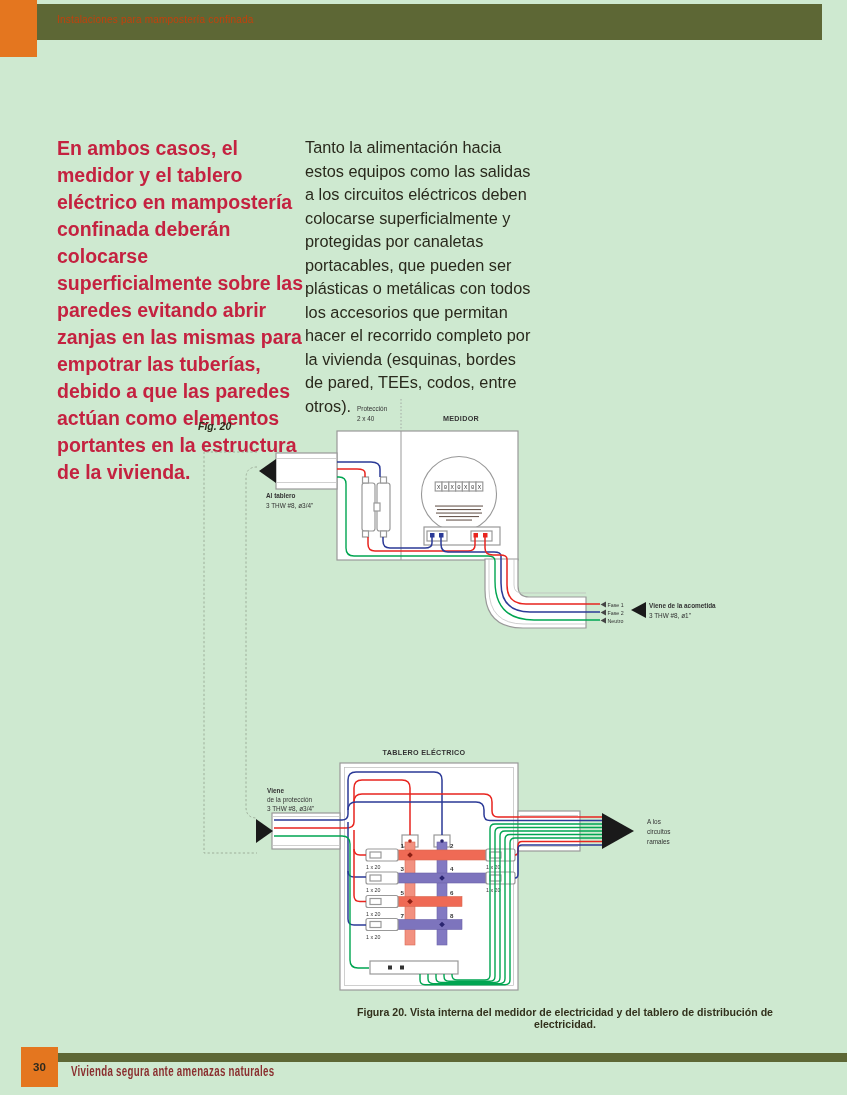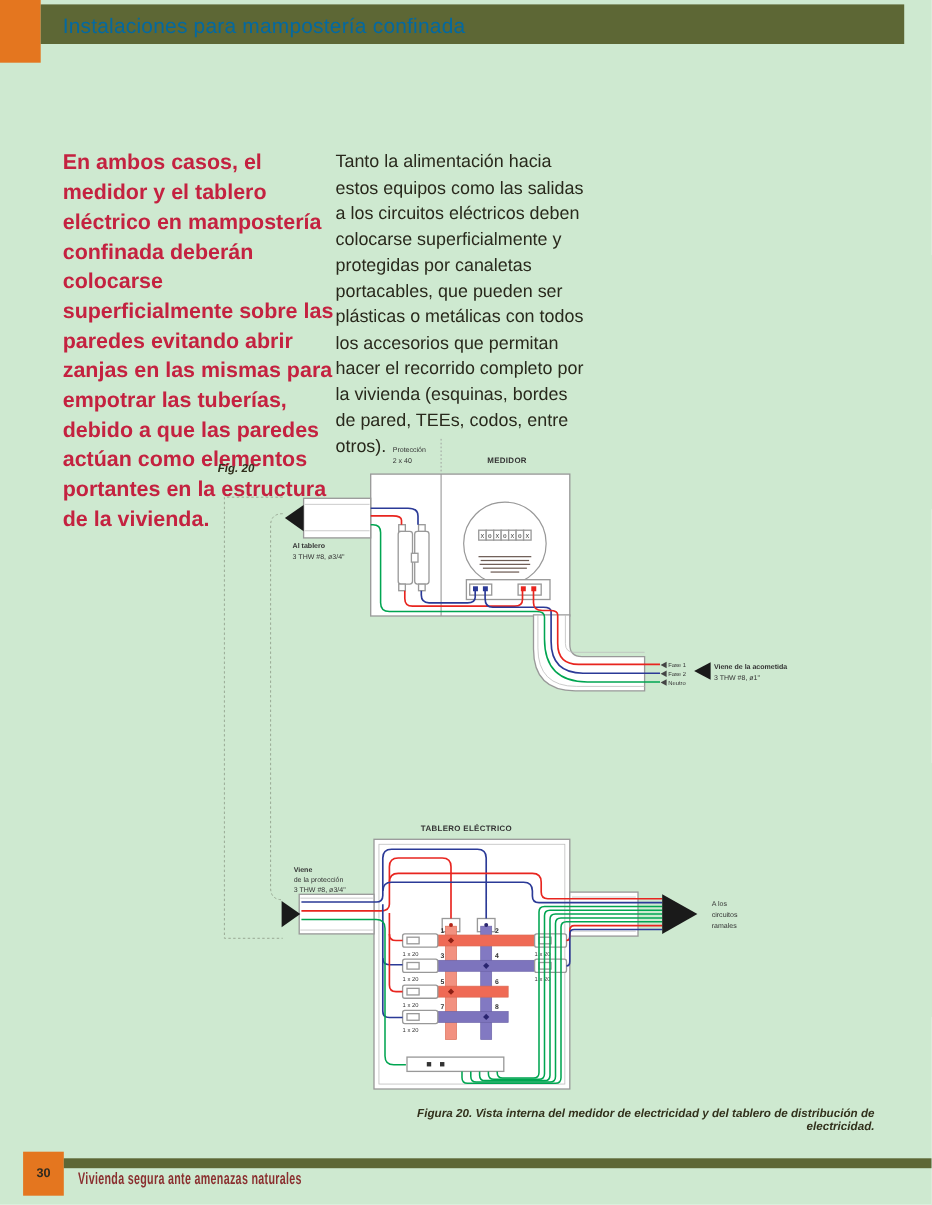--- a/index.html
+++ b/index.html
@@ -1,37 +1,37 @@
 <!DOCTYPE html>
 <html><head>
 <meta charset="utf-8">
 <style>
   html,body{margin:0;padding:0;}
   .page{position:relative;width:847px;height:1095px;background:#cee9d0;overflow:hidden;
         font-family:"Liberation Sans",sans-serif;}
   
   .hdr-orange{position:absolute;left:0;top:0;width:37px;height:57px;background:#e4761f;}
   .hdr-bar{position:absolute;left:37px;top:4px;width:785px;height:36px;background:#5d6735;}
-  .hdr-title{position:absolute;left:57px;top:14px;color:#0369a1;font-size:19px;letter-spacing:.2px;}
+  .hdr-title{position:absolute;left:57px;top:14px;color:#c2410c;font-size:10px;letter-spacing:.2px;}
   
   .col{position:absolute;white-space:pre-line;}
   .col1{left:57px;top:115px;width:250px;font-size:19.5px;line-height:27px;font-weight:bold;color:#c42240;}
   .col2{left:305px;top:120px;width:228px;font-size:16.3px;line-height:23.5px;color:#29291c;}
   .col3{left:552px;top:120px;width:255px;font-size:16.3px;line-height:23.5px;color:#29291c;}
   
   svg text{font-family:"Liberation Sans",sans-serif;fill:#333;}
   .lbl{font-size:6.4px;}
   .lbl-b{font-size:6.4px;font-weight:bold;}
   .lbl-t{font-size:7.2px;font-weight:bold;letter-spacing:.3px;}
   .lbl-s{font-size:5.3px;}
   .num{font-size:6.2px;font-weight:bold;}
   .cell-t{font-size:5.6px;font-family:"Liberation Mono",monospace;}
   .fig-label{position:absolute;left:198px;top:420px;font-size:10.5px;font-weight:bold;font-style:italic;color:#2e2d1b;}
-  .caption{position:absolute;left:335px;top:1006px;width:460px;text-align:right;
-           font-size:10.6px;font-weight:bold;font-style:italic;color:#32311c;}
+  .caption{position:absolute;left:335px;top:1006px;width:460px;text-align:center;
+           font-size:10.6px;font-weight:bold;color:#32311c;}
   
   .ftr-orange{position:absolute;left:21px;top:1047px;width:37px;height:40px;background:#e4761f;
               display:flex;align-items:center;justify-content:center;font-size:11.5px;font-weight:bold;color:#2e2a1f;}
   .ftr-bar{position:absolute;left:58px;top:1053px;width:789px;height:9px;background:#5d6735;}
   .ftr-title{position:absolute;left:71px;top:1063px;font-size:13.5px;font-weight:bold;color:#8a2f2f;
              transform:scale(0.72,1.12);transform-origin:left top;white-space:nowrap;letter-spacing:.4px;}
   .box{fill:#ffffff;stroke:#999999;stroke-width:1.2;}
   .thin{stroke:#bbbbbb;stroke-width:.7;fill:none;}
   .wire{fill:none;stroke-width:1.5;}
   .wire-g{fill:none;stroke-width:1.4;}

